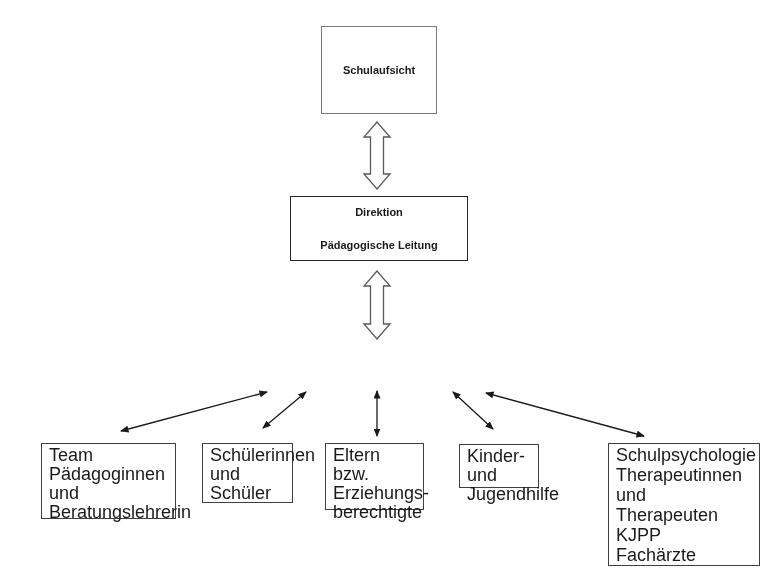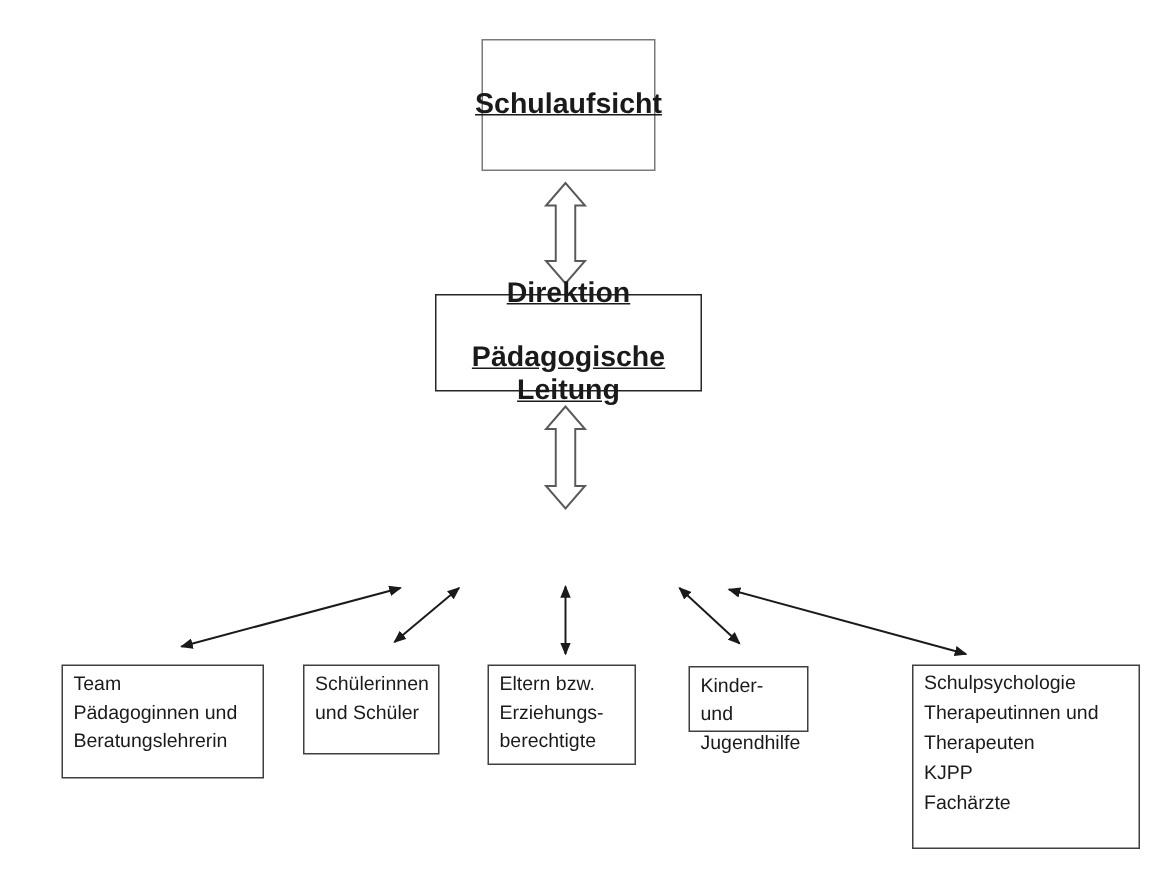--- a/index.html
+++ b/index.html
@@ -19,29 +19,28 @@
   }
   .box.center{
     display:flex;
     flex-direction:column;
     align-items:center;
     justify-content:center;
     text-align:center;
   }
   .headline{
     font-weight:bold;
-    font-size:19px;
+    font-size:11px;
     letter-spacing:0px;
-    text-decoration:underline;
   }
   .box-schulaufsicht{left:321px;top:26px;width:116px;height:88px;border-color:#7a7a7a;}
   .box-direktion{left:290px;top:196px;width:178px;height:65px;border-color:#262626;gap:21px;}
   .box-fallfuehrer{left:272px;top:348px;width:211px;height:34px;border-color:#4d4d4d;}
   .leafbox{
-    font-size:13px;
+    font-size:18px;
     line-height:19px;
     padding:2px 7px;
   }
   .leafbox.tall{line-height:20px;padding-top:1px;margin-left:28px;}
   .box-team{left:41px;top:443px;width:135px;height:76px;}
   .box-schueler{left:202px;top:443px;width:91px;height:60px;}
   .box-eltern{left:325px;top:443px;width:99px;height:67px;}
   .box-jugendhilfe{left:459px;top:444px;width:80px;height:44px;}
   .box-fachdienste{left:580px;top:443px;width:152px;height:123px;}
   .overlay{

